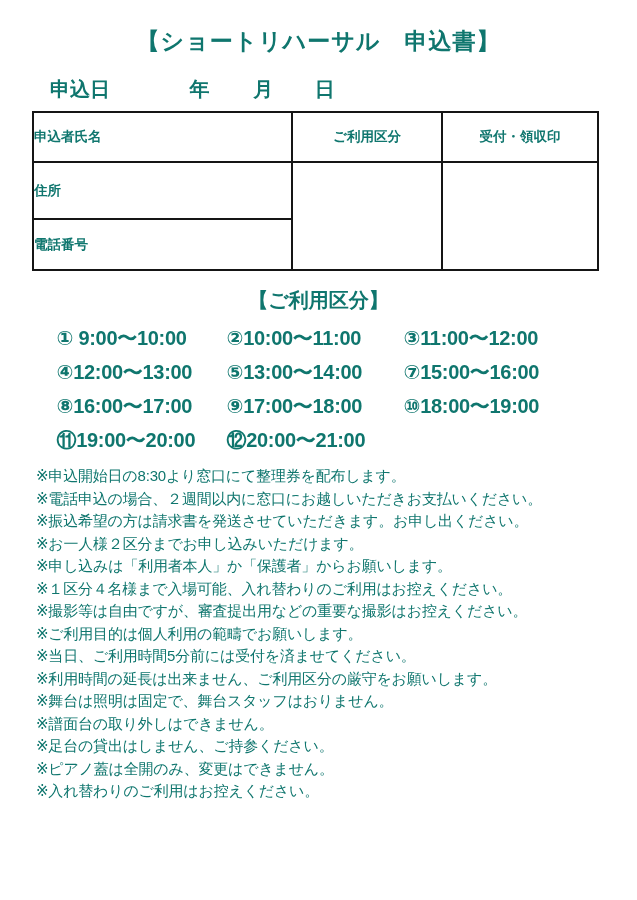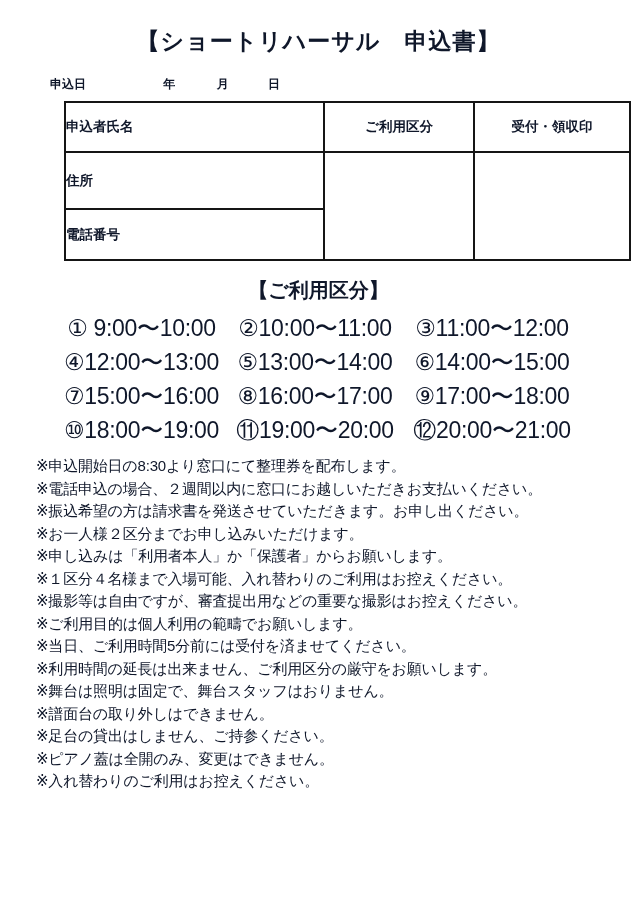--- a/index.html
+++ b/index.html
@@ -1,43 +1,43 @@
 <!DOCTYPE html>
 <html lang="ja"><head>
 <meta charset="utf-8">
 <style>
   html, body { margin: 0; padding: 0; background: #e8e8e8; }
   .page {
     width: 637px; height: 900px;
     margin: 0 auto;
     background: #ffffff;
-    color: #0f172a;
+    color: #0f766e;
     font-family: "Liberation Sans", "DejaVu Sans", sans-serif;
     position: relative;
     overflow: hidden;
     box-sizing: border-box;
   }
   .doc-title {
     padding-top: 26px;
     text-align: center;
     font-size: 23px;
     font-weight: bold;
     letter-spacing: 1px;
   }
   .date-row {
     margin: 19px 0 0 50px;
-    font-size: 12px;
+    font-size: 20px;
     font-weight: bold;
   }
   .date-row .unit-year  { margin-left: 74px; }
   .date-row .unit-month { margin-left: 38px; }
   .date-row .unit-day   { margin-left: 36px; }
 
   table.form-table {
-    margin: 8px 0 0 64px;
+    margin: 8px 0 0 32px;
     border-collapse: collapse;
     table-layout: fixed;
     width: 559px;
   }
   table.form-table td {
     border: 2px solid #151515;
     font-size: 13.5px;
     font-weight: bold;
     padding: 0;
     vertical-align: middle;
@@ -61,25 +61,24 @@
 
   .slots-grid {
     width: 524px;
     margin: 7px auto 0 auto;
     display: grid;
     grid-template-columns: 170px 177px 177px;
     grid-auto-rows: 34px;
     align-items: center;
   }
   .slot {
-    font-size: 23px;
-    font-weight: normal;
+    font-size: 20px;
+    font-weight: bold;
     white-space: nowrap;
     letter-spacing: -0.3px;
-    text-align: center;
   }
 
   .notes-list {
     margin: 8px 18px 0 36px;
     font-size: 15px;
     line-height: 22.5px;
     font-weight: normal;
   }
   .note-line { white-space: nowrap; letter-spacing: -0.2px; }
 </style>
@@ -126,21 +125,20 @@
     </table>
 
   <div class="section-heading heading-category">【ご利用区分】</div>
 
   <div class="slots-grid">
     <div class="slot">① 9:00〜10:00</div>
     <div class="slot">②10:00〜11:00</div>
     <div class="slot">③11:00〜12:00</div>
     <div class="slot">④12:00〜13:00</div>
     <div class="slot">⑤13:00〜14:00</div>
-    <div class="slot">⑥14:00〜15:00</div>
     <div class="slot">⑦15:00〜16:00</div>
     <div class="slot">⑧16:00〜17:00</div>
     <div class="slot">⑨17:00〜18:00</div>
     <div class="slot">⑩18:00〜19:00</div>
     <div class="slot">⑪19:00〜20:00</div>
     <div class="slot">⑫20:00〜21:00</div>
   </div>
 
 
   <div class="notes-list">

